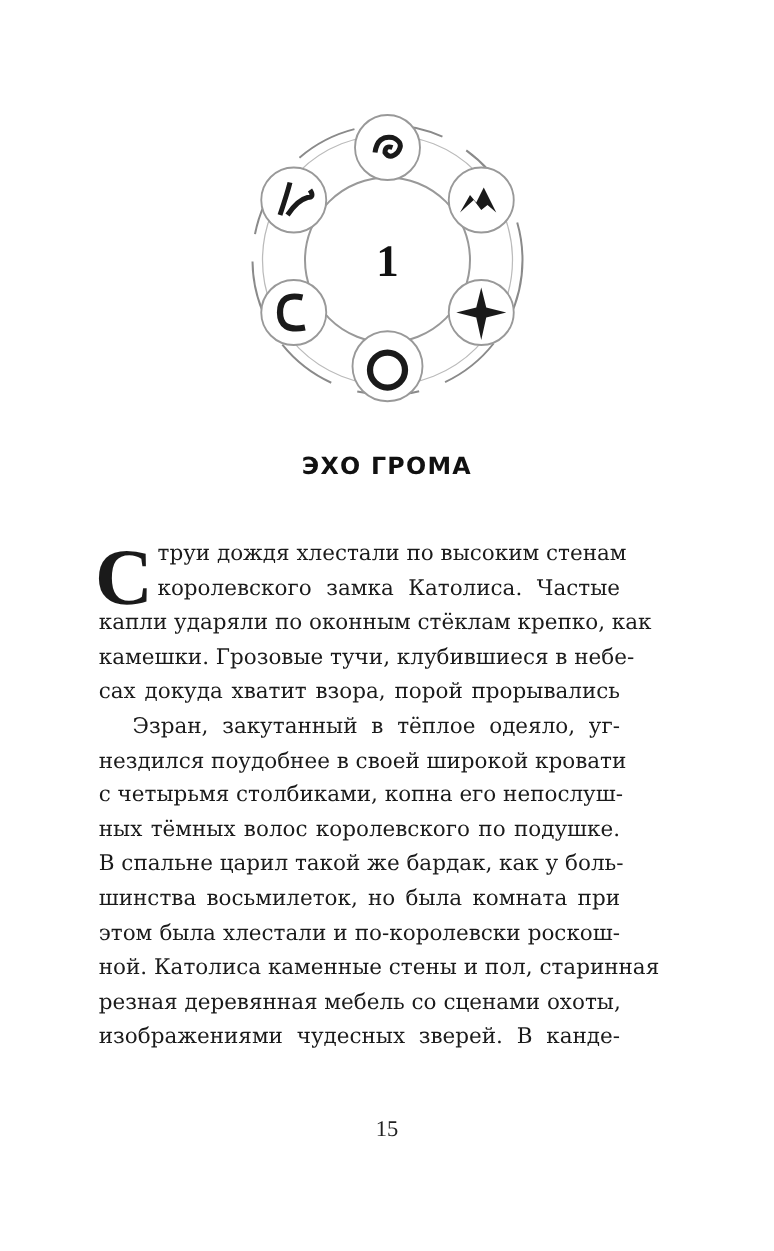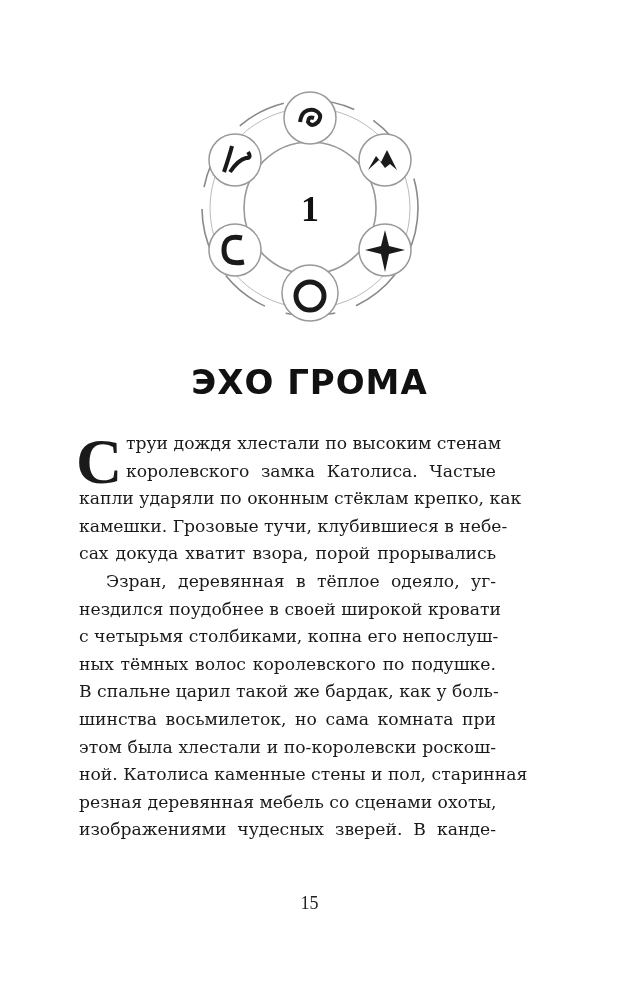--- a/index.html
+++ b/index.html
@@ -1,18 +1,18 @@
 <!DOCTYPE html>
 <html><head>
 <meta charset="utf-8">
 <style>
   html, body { margin:0; padding:0; background:#fff; }
   body { width:619px; height:1001px; position:relative; overflow:hidden; font-family:"DejaVu Serif", serif; color:#1a1a1a; }
   #emblem { position:absolute; left:190px; top:88px; width:240px; height:240px; }
-  #chapter-title { position:absolute; left:0; width:619px; top:362px; text-align:center; font-family:"DejaVu Sans", sans-serif; font-weight:bold; font-size:34px; letter-spacing:1px; color:#111; }
+  #chapter-title { position:absolute; left:0; width:619px; top:362px; text-align:center; font-family:"DejaVu Sans", sans-serif; font-weight:bold; font-size:19px; letter-spacing:1px; color:#111; }
   #text-block { position:absolute; left:79px; top:430px; width:417px; font-size:17.2px; line-height:27.6px; text-align:justify; }
   #text-block p { margin:0; }
   .line { display:block; text-align:justify; text-align-last:justify; white-space:nowrap; height:27.6px; }
   .line.last { text-align-last:left; }
   .dropcap-line { padding-left:47px; }
   #dropcap { position:absolute; left:-3px; top:4px; font-size:64px; line-height:56px; font-family:"Liberation Serif", serif; font-weight:bold; }
   .indent { padding-left:27px; }
   #page-number { position:absolute; left:0; width:619px; top:893px; text-align:center; font-size:18px; font-family:"Liberation Serif", serif; color:#222; }
 </style>
 </head>
@@ -58,26 +58,26 @@
 <div id="text-block">
   <span id="dropcap">С</span>
   <p>
     <span class="line dropcap-line">труи дождя хлестали по высоким стенам</span>
     <span class="line dropcap-line">королевского замка Католиса. Частые</span>
     <span class="line">капли ударяли по оконным стёклам крепко, как</span>
     <span class="line">камешки. Грозовые тучи, клубившиеся в небе-</span>
     <span class="line">сах докуда хватит взора, порой прорывались</span>
   </p>
   <p>
-    <span class="line indent">Эзран, деревянная в тёплое одеяло, уг-</span>
+    <span class="line indent">Эзран, закутанный в тёплое одеяло, уг-</span>
     <span class="line">нездился поудобнее в своей широкой кровати</span>
     <span class="line">с четырьмя столбиками, копна его непослуш-</span>
     <span class="line">ных тёмных волос королевского по подушке.</span>
     <span class="line">В спальне царил такой же бардак, как у боль-</span>
-    <span class="line">шинства восьмилеток, но сама комната при</span>
+    <span class="line">шинства восьмилеток, но была комната при</span>
     <span class="line">этом была хлестали и по-королевски роскош-</span>
     <span class="line">ной. Католиса каменные стены и пол, старинная</span>
     <span class="line">резная деревянная мебель со сценами охоты,</span>
     <span class="line">изображениями чудесных зверей. В канде-</span>
   </p>
 </div>
 
 <div id="page-number">15</div>
 
 </body></html>

